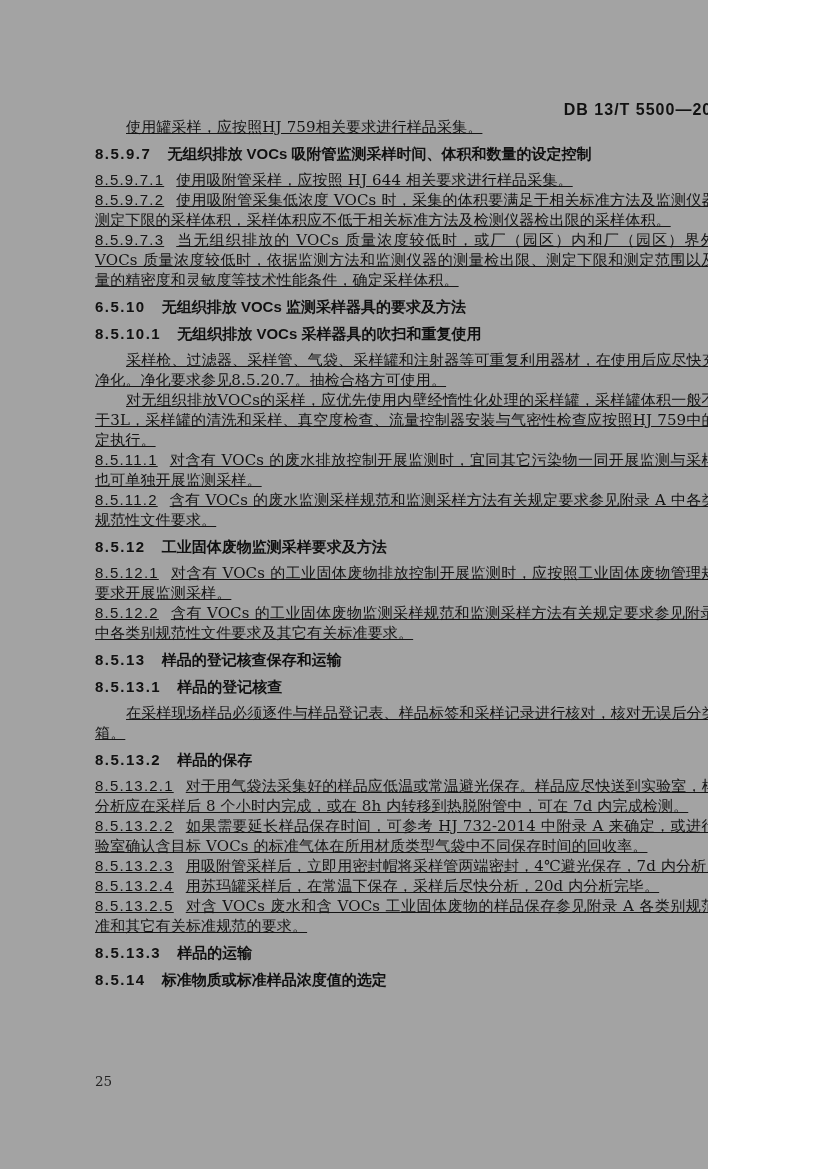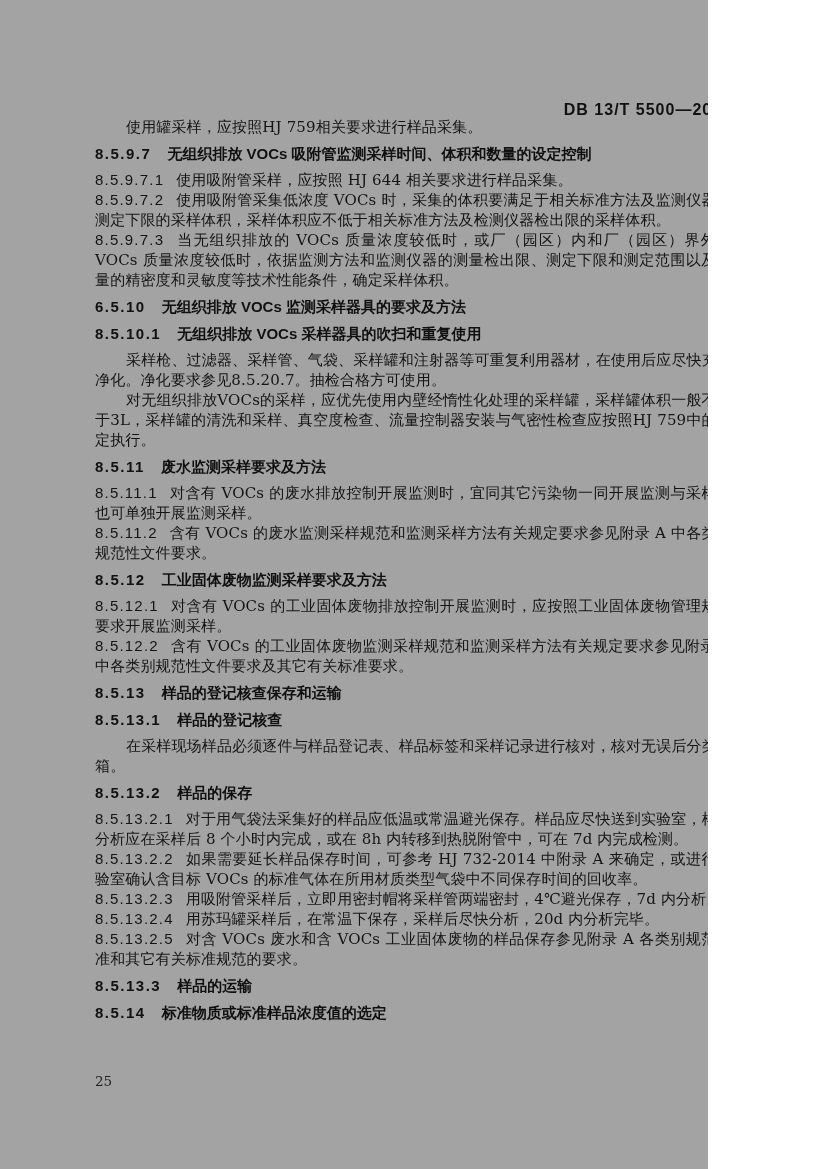--- a/index.html
+++ b/index.html
@@ -47,20 +47,21 @@
     text-align: left;
     color: #101010;
   }
   .heading .num {
     letter-spacing: 1.5px;
     margin-right: 16px;
   }
   .para {
     margin: 0;
     letter-spacing: 0.15px;
+    text-decoration: underline;
   }
   .para.indent {
     text-indent: 31px;
   }
   .pnum {
     font-family: "Liberation Sans", "DejaVu Sans", sans-serif;
     letter-spacing: 1.2px;
     margin-right: 12px;
   }
   .footer {
@@ -85,21 +86,20 @@
   <div class="content">
       <p class="para indent"><span>使用罐采样，应按照HJ 759相关要求进行样品采集。</span></p>
       <div class="heading"><span class="num">8.5.9.7</span><span>无组织排放 VOCs 吸附管监测采样时间、体积和数量的设定控制</span></div>
       <p class="para"><span class="pnum">8.5.9.7.1</span><span>使用吸附管采样，应按照 HJ 644 相关要求进行样品采集。</span></p>
       <p class="para"><span class="pnum">8.5.9.7.2</span><span>使用吸附管采集低浓度 VOCs 时，采集的体积要满足于相关标准方法及监测仪器的测定下限的采样体积，采样体积应不低于相关标准方法及检测仪器检出限的采样体积。</span></p>
       <p class="para"><span class="pnum">8.5.9.7.3</span><span>当无组织排放的 VOCs 质量浓度较低时，或厂（园区）内和厂（园区）界外的 VOCs 质量浓度较低时，依据监测方法和监测仪器的测量检出限、测定下限和测定范围以及测量的精密度和灵敏度等技术性能条件，确定采样体积。</span></p>
       <div class="heading"><span class="num">6.5.10</span><span>无组织排放 VOCs 监测采样器具的要求及方法</span></div>
       <div class="heading"><span class="num">8.5.10.1</span><span>无组织排放 VOCs 采样器具的吹扫和重复使用</span></div>
       <p class="para indent"><span>采样枪、过滤器、采样管、气袋、采样罐和注射器等可重复利用器材，在使用后应尽快充分净化。净化要求参见8.5.20.7。抽检合格方可使用。</span></p>
       <p class="para indent"><span>对无组织排放VOCs的采样，应优先使用内壁经惰性化处理的采样罐，采样罐体积一般不少于3L，采样罐的清洗和采样、真空度检查、流量控制器安装与气密性检查应按照HJ 759中的规定执行。</span></p>
-      <div class="heading"><span class="num">8.5.11</span><span>废水监测采样要求及方法</span></div>
       <p class="para"><span class="pnum">8.5.11.1</span><span>对含有 VOCs 的废水排放控制开展监测时，宜同其它污染物一同开展监测与采样，也可单独开展监测采样。</span></p>
       <p class="para"><span class="pnum">8.5.11.2</span><span>含有 VOCs 的废水监测采样规范和监测采样方法有关规定要求参见附录 A 中各类别规范性文件要求。</span></p>
       <div class="heading"><span class="num">8.5.12</span><span>工业固体废物监测采样要求及方法</span></div>
       <p class="para"><span class="pnum">8.5.12.1</span><span>对含有 VOCs 的工业固体废物排放控制开展监测时，应按照工业固体废物管理规定要求开展监测采样。</span></p>
       <p class="para"><span class="pnum">8.5.12.2</span><span>含有 VOCs 的工业固体废物监测采样规范和监测采样方法有关规定要求参见附录 A 中各类别规范性文件要求及其它有关标准要求。</span></p>
       <div class="heading"><span class="num">8.5.13</span><span>样品的登记核查保存和运输</span></div>
       <div class="heading"><span class="num">8.5.13.1</span><span>样品的登记核查</span></div>
       <p class="para indent"><span>在采样现场样品必须逐件与样品登记表、样品标签和采样记录进行核对，核对无误后分类装箱。</span></p>
       <div class="heading"><span class="num">8.5.13.2</span><span>样品的保存</span></div>
       <p class="para"><span class="pnum">8.5.13.2.1</span><span>对于用气袋法采集好的样品应低温或常温避光保存。样品应尽快送到实验室，样品分析应在采样后 8 个小时内完成，或在 8h 内转移到热脱附管中，可在 7d 内完成检测。</span></p>

